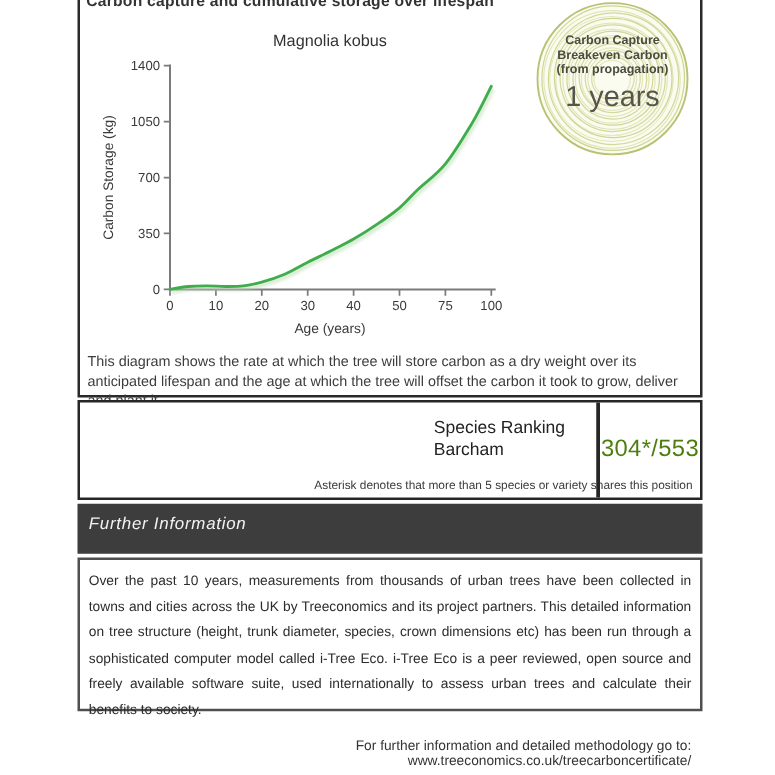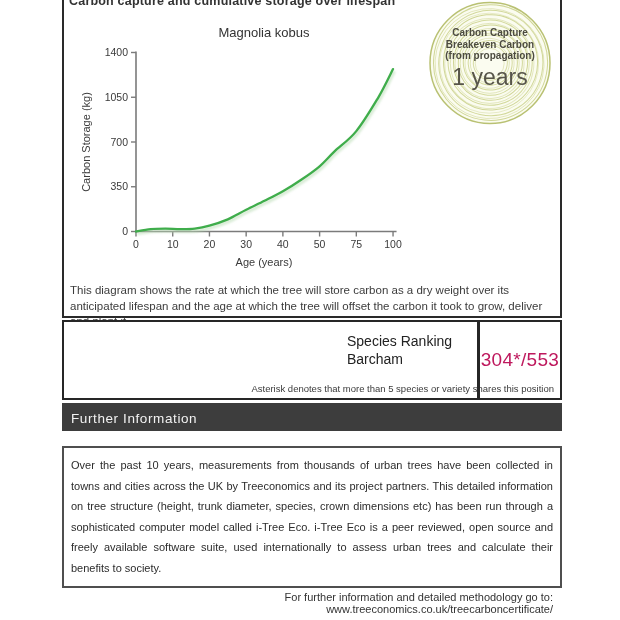--- a/index.html
+++ b/index.html
@@ -21,25 +21,25 @@
 
   .description{position:absolute;left:70px;top:283px;width:478px;
                font-size:11.5px;line-height:15.5px;color:#3c3c3c;}
 
   .ranking-box{position:absolute;left:62px;top:320px;width:500px;height:80px;
                border:2px solid #262626;box-sizing:border-box;background:#fff;}
   .ranking-divider{position:absolute;left:413px;top:0;bottom:0;width:3px;background:#262626;}
   .ranking-label{position:absolute;left:283px;top:11px;font-size:14px;line-height:17.5px;color:#222;}
   .ranking-footnote{position:absolute;right:6px;bottom:4px;font-size:9.5px;color:#3a3a3a;}
   .ranking-value{position:absolute;left:416px;right:0;top:0;bottom:0;display:flex;
-                 align-items:center;justify-content:center;font-size:19px;color:#be185d;letter-spacing:.3px;}
+                 align-items:center;justify-content:center;font-size:19px;color:#4d7c0f;letter-spacing:.3px;}
 
-  .info-bar{position:absolute;left:62px;top:403px;width:500px;height:28px;background:#3d3d3d;
-            box-sizing:border-box;padding:8px 0 0 9px;color:#f2f2f2;font-size:13.5px;letter-spacing:.6px;}
-  .info-box{position:absolute;left:62px;top:446px;width:500px;height:142px;
+  .info-bar{position:absolute;left:62px;top:403px;width:500px;height:40px;background:#3d3d3d;
+            box-sizing:border-box;padding:8px 0 0 9px;color:#f2f2f2;font-size:13.5px;letter-spacing:.6px;font-style:italic;}
+  .info-box{position:absolute;left:62px;top:446px;width:500px;height:123px;
             border:2px solid #4f4f4f;box-sizing:border-box;padding:7px 7px 0 7px;background:#fff;}
   .info-para{margin:0;font-size:11px;line-height:20.5px;text-align:justify;color:#2c2c2c;}
   .info-link{margin:13px 0 0 0;font-size:11px;color:#333;text-align:right;}
 </style>
 </head>
 <body>
 
 <div class="page">
 
   <div class="top-box"></div>

